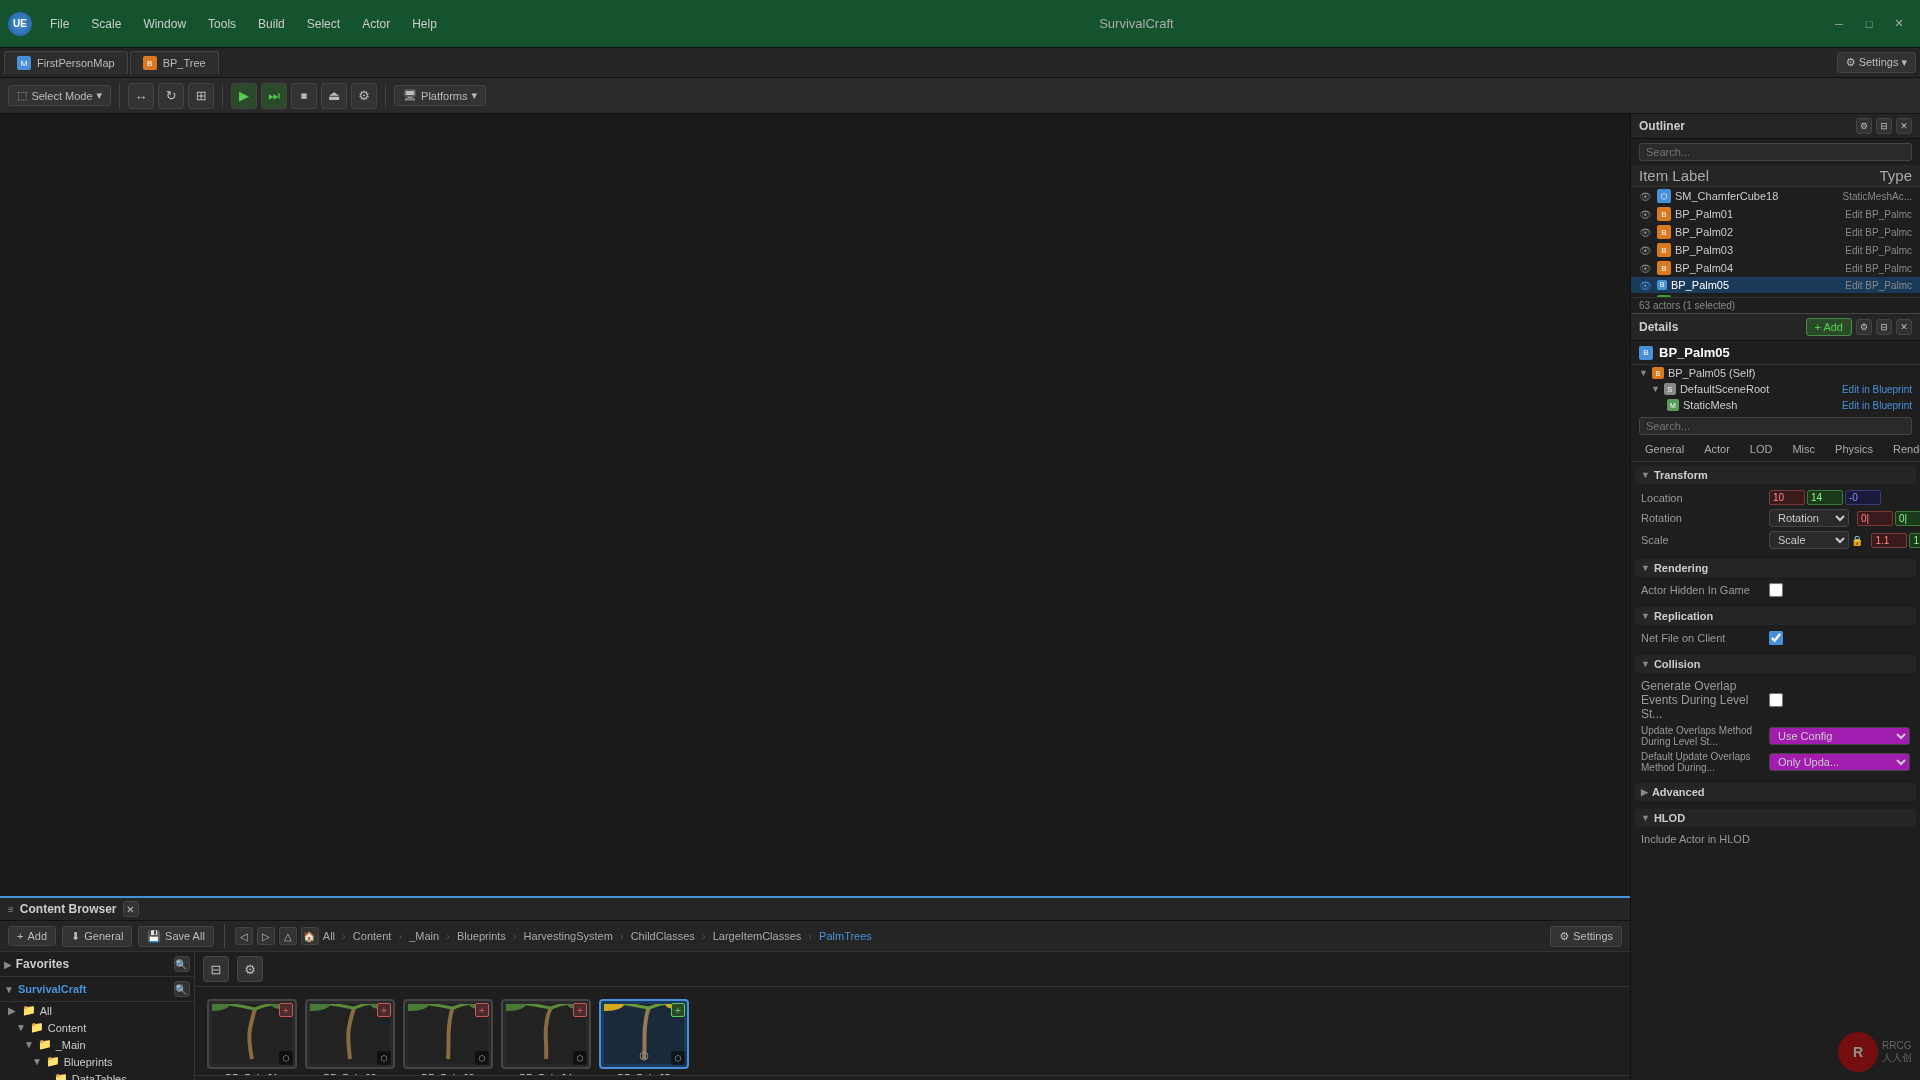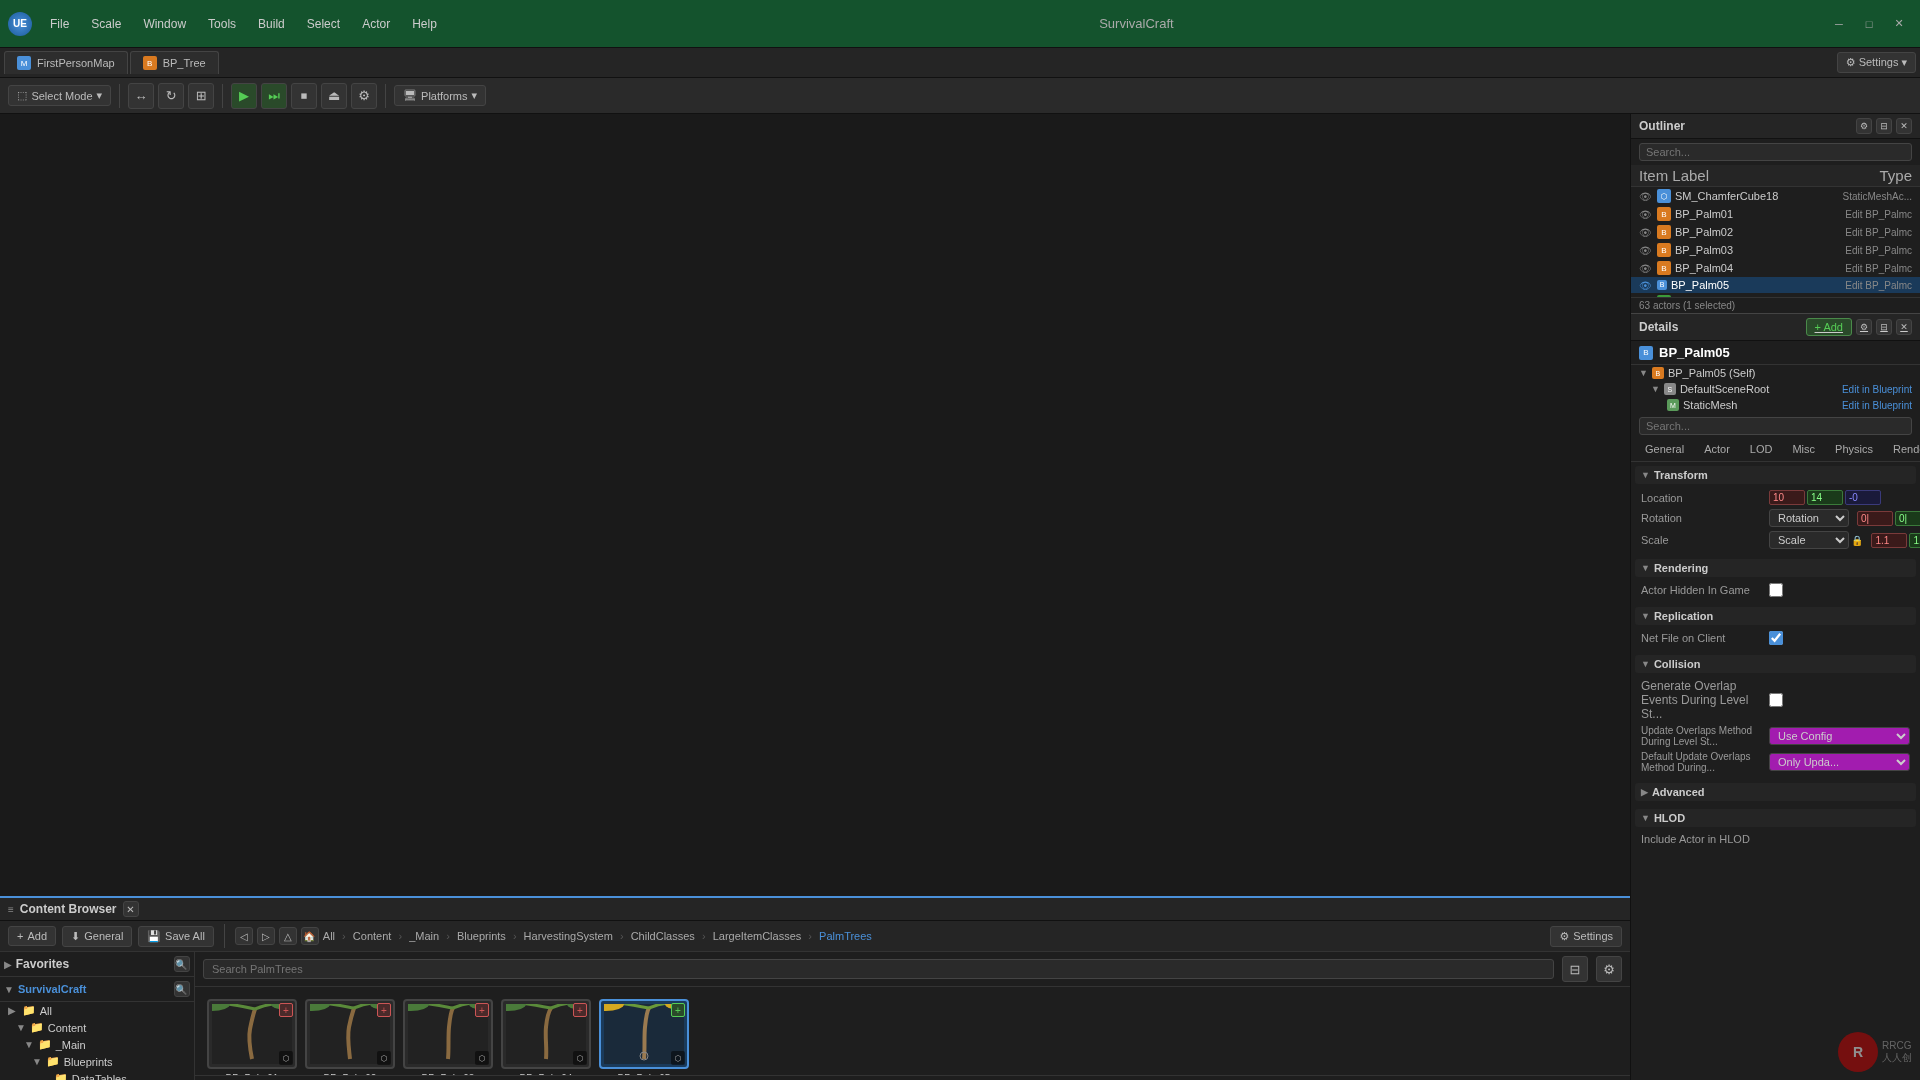--- a/index.html
+++ b/index.html
@@ -295,21 +295,20 @@
             <div class="tree-item" style="padding-left:40px;">
               <span class="tree-arrow">&nbsp;</span>
               <span class="folder-icon">📁</span>
               <span style="font-size:11px;color:#ccc;">Enums</span>
             </div>
 
           </div>
 
           <div id="asset-panel">
             <div id="asset-panel-toolbar">
-              <input id="asset-search" type="text" placeholder="Search PalmTrees" style="">
               <div class="toolbar-icon-btn">⊟</div>
               <div class="toolbar-icon-btn">⚙</div>
             </div>
             <div id="asset-grid">
 
               <div class="asset-item">
                 <div class="asset-thumb">
                   <svg width="80" height="60" viewBox="0 0 80 60">
                     <rect width="80" height="60" fill="#222"></rect>
                     <path d="M40,55 C38,45 36,35 38,25 C40,15 42,8 43,5" stroke="#8a6a40" stroke-width="4" fill="none"></path>
@@ -456,21 +455,21 @@
             <span class="outliner-type">PlayerStart</span>
           </div>
 
         </div>
         <div class="actor-count">63 actors (1 selected)</div>
       </div>
 
       <div id="details">
         <div class="details-header">
           <span style="font-size:12px;font-weight:bold;color:#ccc;">Details</span>
-          <div style="display:flex;gap:4px;align-items:center;text-decoration:underline;">
+          <div style="display:flex;gap:4px;align-items:center;">
             <div class="add-btn">+ Add</div>
             <div class="toolbar-icon-btn" style="width:16px;height:16px;font-size:9px;">⚙</div>
             <div class="toolbar-icon-btn" style="width:16px;height:16px;font-size:9px;">⊟</div>
             <div class="toolbar-icon-btn" style="width:16px;height:16px;font-size:9px;">✕</div>
           </div>
         </div>
 
         <div style="display:flex;align-items:center;padding:4px 8px;border-bottom:1px solid #333;gap:6px;">
           <span style="width:14px;height:14px;background:#4a90d9;border-radius:2px;display:inline-flex;align-items:center;justify-content:center;font-size:8px;color:white;">B</span>
           <span style="font-size:13px;color:#fff;font-weight:bold;flex:1;">BP_Palm05</span>

